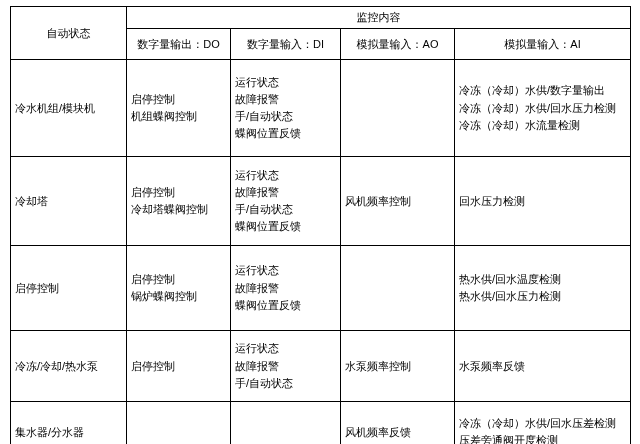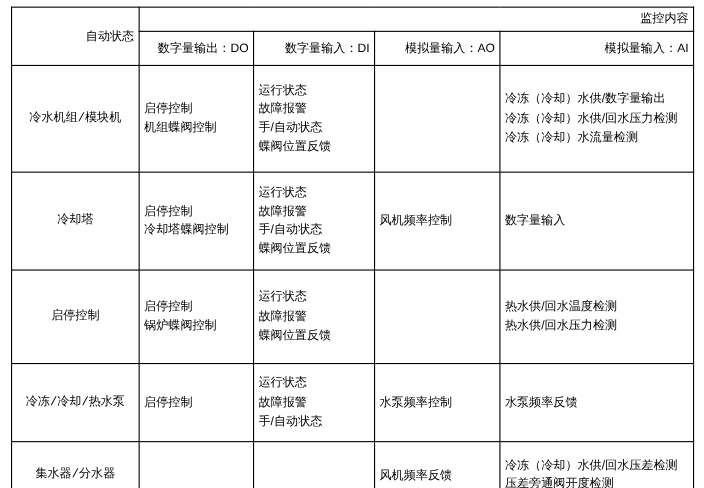--- a/index.html
+++ b/index.html
@@ -29,34 +29,32 @@
   table.monitor-table td,
   table.monitor-table th {
     border: 1px solid #000000;
     vertical-align: middle;
     padding: 2px 4px;
     font-weight: normal;
     font-size: 11px;
     line-height: 1.55;
   }
   .hdr-cell {
-    text-align: right;
+    text-align: center;
     font-size: 11.5px;
     padding: 5px 2px;
   }
   .col-equip { width: 116px; }
   .col-do    { width: 104px; }
   .col-di    { width: 110px; }
   .col-ao    { width: 114px; }
   .col-ai    { width: 176px; }
 
   .equip-cell {
-    text-align: center;
     font-size: 11.5px;
-    font-family: Liberation Mono, monospace;
   }
   .list-cell {
     text-align: left;
     font-size: 11px;
     padding-left: 7px;
   }
   .list-cell .line {
     white-space: nowrap;
     overflow: hidden;
     text-overflow: clip;
@@ -122,21 +120,21 @@
         <td class="list-cell">
           <div class="line">运行状态</div>
           <div class="line">故障报警</div>
           <div class="line">手/自动状态</div>
           <div class="line">蝶阀位置反馈</div>
         </td>
         <td class="list-cell">
           <div class="line">风机频率控制</div>
         </td>
         <td class="list-cell">
-          <div class="line">数字量输入</div>
+          <div class="line">回水压力检测</div>
         </td>
       </tr>
 
       <tr class="row-boiler">
         <td class="equip-cell">启停控制</td>
         <td class="list-cell">
           <div class="line">启停控制</div>
           <div class="line">锅炉蝶阀控制</div>
         </td>
         <td class="list-cell">

